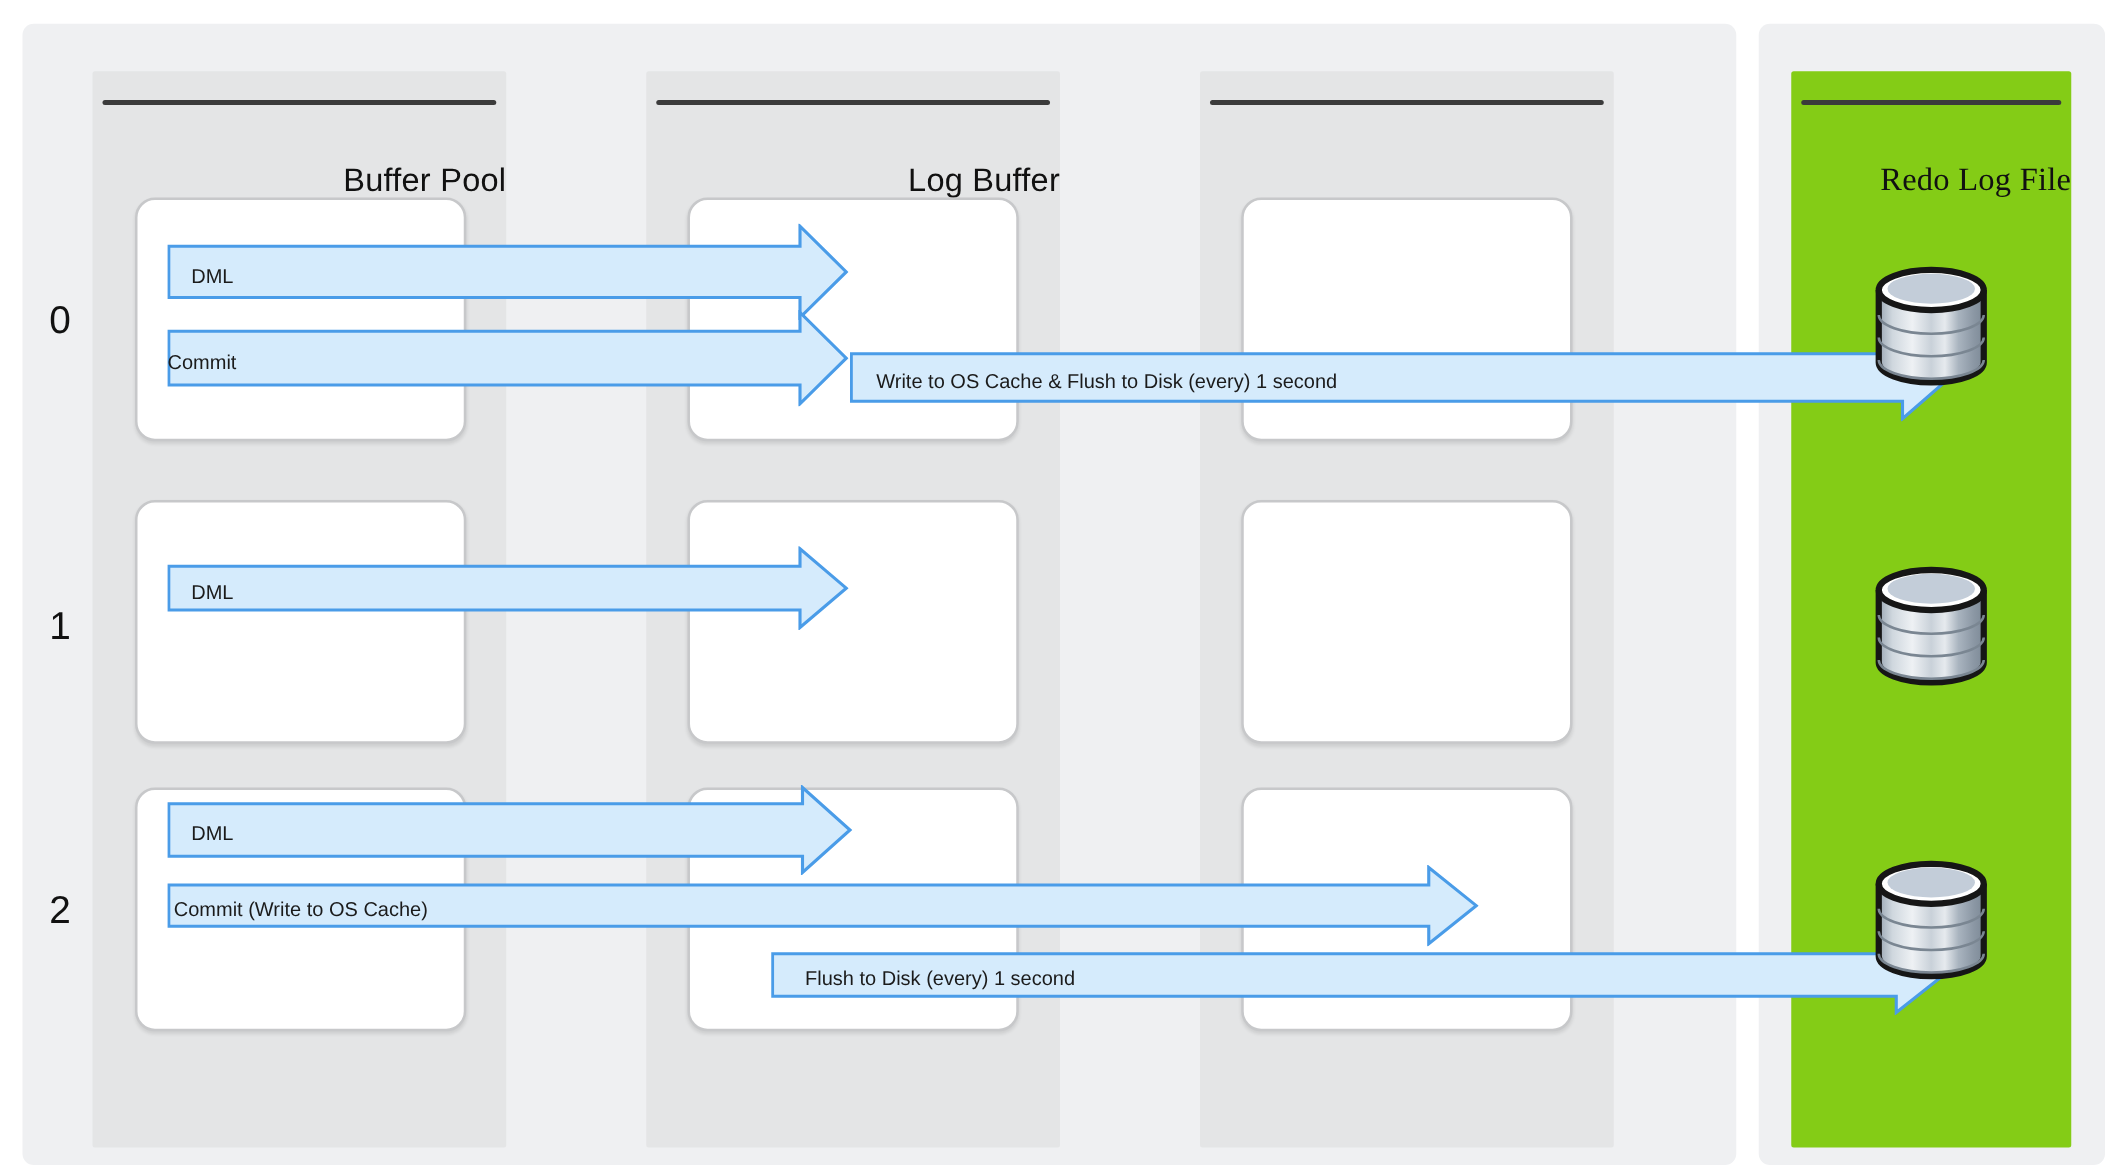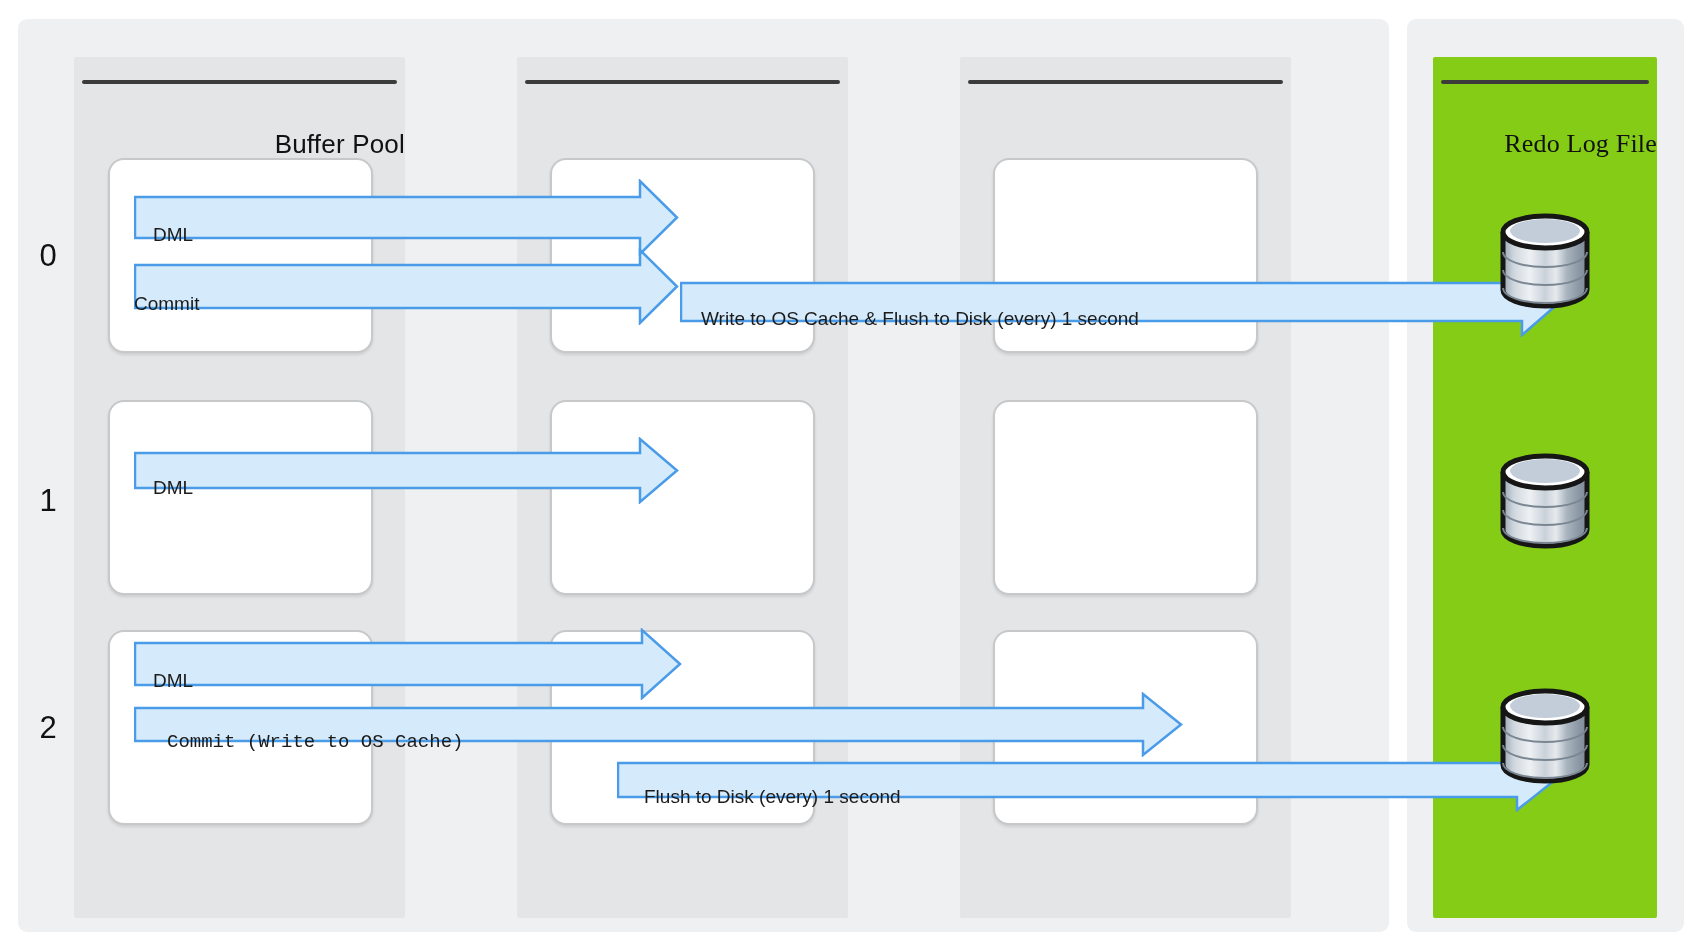--- a/index.html
+++ b/index.html
@@ -12,21 +12,21 @@
   .col-bp{left:74px;width:331px;}
   .col-lb{left:517px;width:331px;}
   .col-os{left:960px;width:331px;}
   .col-redo{left:1433px;width:224px;}
   .hline{position:absolute;top:23px;left:8px;right:8px;height:4px;background:#3b3b3b;border-radius:2px;}
   .ctitle{position:absolute;top:48px;left:0;right:0;text-align:right;font-size:26px;letter-spacing:0.2px;color:#111;margin-top:24px;}
   .cell{position:absolute;width:265px;height:195px;background:#ffffff;border:2px solid #c7c8ca;border-radius:16px;box-sizing:border-box;z-index:2;box-shadow:0 2px 3px rgba(0,0,0,0.10);}
   .rowlab{position:absolute;width:44px;text-align:center;font-size:31px;color:#111;z-index:3;}
   .arrow{position:absolute;z-index:4;}
   .arrow svg{position:absolute;left:0;top:0;display:block;}
-  .arrow .albl{position:absolute;left:0;top:17px;width:100%;height:100%;display:flex;align-items:center;font-size:19px;color:#1b1b1b;box-sizing:border-box;white-space:nowrap;}
+  .arrow .albl{position:absolute;left:0;top:4px;width:100%;height:100%;display:flex;align-items:center;font-size:16px;color:#1b1b1b;box-sizing:border-box;white-space:nowrap;}
   .dbicon{position:absolute;width:96px;height:100px;z-index:5;}
   .defs-holder{position:absolute;width:0;height:0;overflow:hidden;}
 </style>
 </head>
 <body>
 
 <div class="stage">
 
   <svg class="defs-holder" aria-hidden="true">
     <defs>
@@ -45,20 +45,21 @@
 
   <div class="panel main" style="background: rgb(239, 240, 242);"></div>
   <div class="panel right" style="background: rgb(239, 240, 242);"></div>
 
   <div class="col col-bp" style="background: rgb(228, 229, 230);">
     <div class="hline" style="background: rgb(59, 59, 59);"></div>
     <div class="ctitle">Buffer Pool</div>
   </div>
   <div class="col col-lb" style="background: rgb(228, 229, 230);">
     <div class="hline" style="background: rgb(59, 59, 59);"></div>
+    <div class="ctitle">Log Buffer</div>
   </div>
   <div class="col col-os" style="background: rgb(228, 229, 230);">
     <div class="hline" style="background: rgb(59, 59, 59);"></div>
   </div>
   <div class="col col-redo" style="background: #84cc16; font-family: Liberation Serif, serif;">
     <div class="hline" style="background: rgb(59, 59, 59);"></div>
     <div class="ctitle">Redo Log File</div>
   </div>
 
   <div class="cell" style="left:108px;top:158px;"></div>
@@ -106,21 +107,21 @@
   <div class="arrow" style="left:134px;top:628px;width:548px;height:72px;">
     <svg width="548" height="72" viewBox="0 0 548 72">
       <polygon class="arrow-shape" points="1,15 508,15 508,2 546,36 508,70 508,57 1,57" stroke-width="2.5" fill="#d5ebfc" stroke="#4a9ce8"></polygon>
     </svg>
     <div class="albl" style="padding-left:19px;">DML</div>
   </div>
   <div class="arrow" style="left:134px;top:692px;width:1049px;height:65px;">
     <svg width="1049" height="65" viewBox="0 0 1049 65">
       <polygon class="arrow-shape" points="1,16 1009,16 1009,2 1047,32.5 1009,63 1009,49 1,49" stroke-width="2.5" fill="#d5ebfc" stroke="#4a9ce8"></polygon>
     </svg>
-    <div class="albl" style="padding-left:33px;font-family:Liberation Mono, monospace;">Commit (Write to OS Cache)</div>
+    <div class="albl" style="padding-left:5px;">Commit (Write to OS Cache)</div>
   </div>
   <div class="arrow" style="left:617px;top:748px;width:940px;height:64px;">
     <svg width="940" height="64" viewBox="0 0 940 64">
       <polygon class="arrow-shape" points="1,15 900,15 900,2 938,32 900,62 900,49 1,49" stroke-width="2.5" fill="#d5ebfc" stroke="#4a9ce8"></polygon>
     </svg>
     <div class="albl" style="padding-left:27px;">Flush to Disk (every) 1 second</div>
   </div>
 
   <div class="dbicon" style="left:1497px;top:212px;">
     <svg width="96" height="100" viewBox="0 0 96 100">

